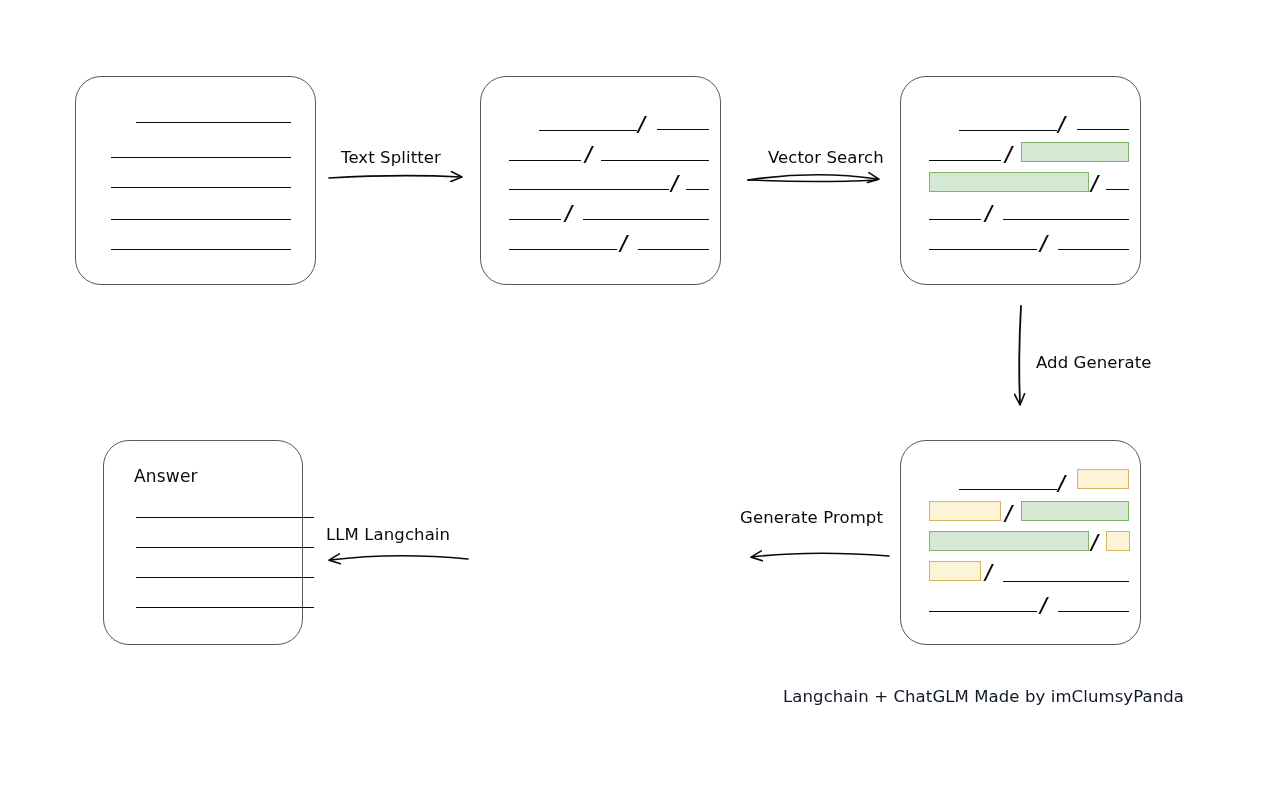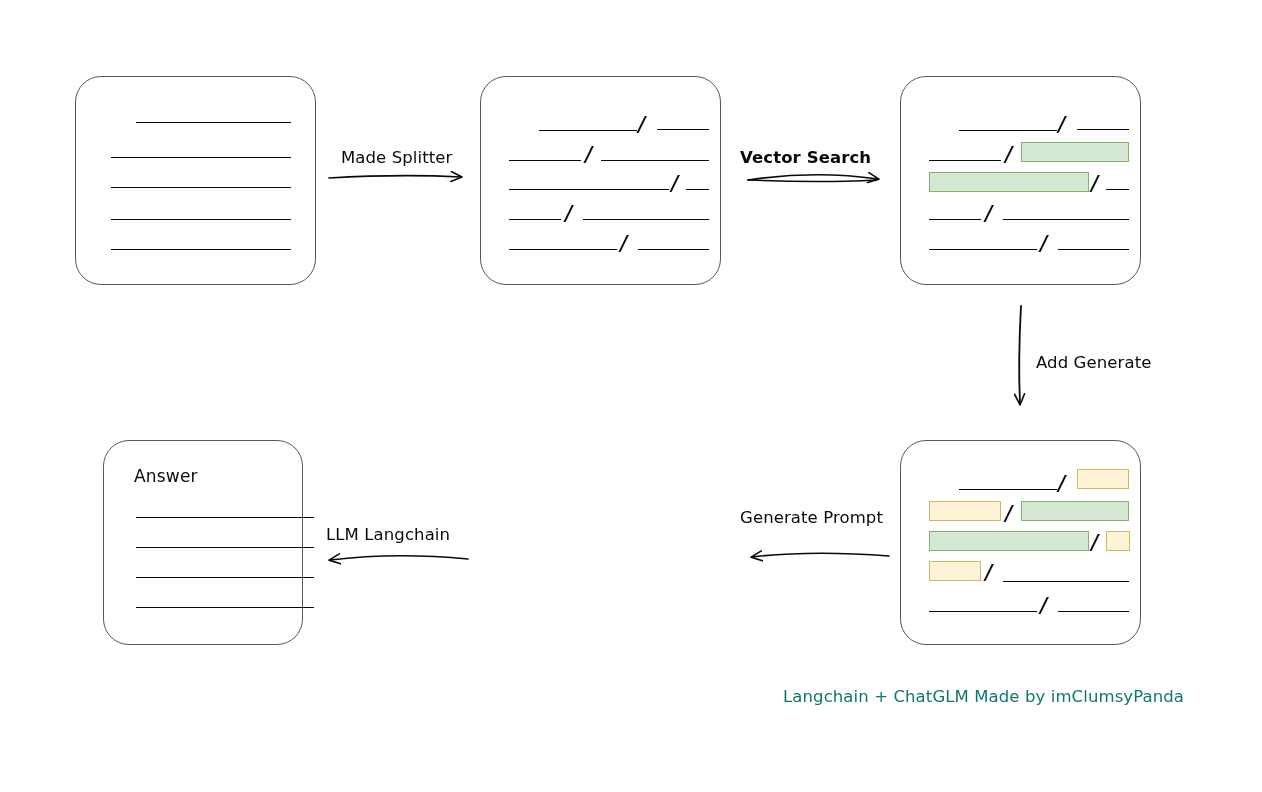--- a/index.html
+++ b/index.html
@@ -65,21 +65,21 @@
     font-weight: 500;
     color: #090909;
     white-space: nowrap;
     letter-spacing: 0.1px;
   }
   .footer-note {
     position: absolute;
     font-family: "DejaVu Sans", sans-serif;
     font-size: 16.5px;
     font-weight: 500;
-    color: #0f766e;
+    color: #0f172a;
     white-space: nowrap;
     letter-spacing: 0.1px;
   }
   svg.arrow-layer {
     position: absolute;
     left: 0;
     top: 0;
     width: 1262px;
     height: 792px;
     pointer-events: none;
@@ -118,22 +118,22 @@
 
     <g>
       <path d="M889,556 Q812,550 752,557" fill="none" stroke="#0a0a0a" stroke-width="1.7" stroke-linecap="round" marker-end="url(#ah-left)"></path>
     </g>
 
     <g>
       <path d="M468,559 Q395,552 330,560" fill="none" stroke="#0a0a0a" stroke-width="1.7" stroke-linecap="round" marker-end="url(#ah-left)"></path>
     </g>
   </svg>
 
-  <div class="edge-label" style="left:341px; top:148px;">Made Splitter</div>
-  <div class="edge-label" style="left:740px; top:148px;font-weight:bold;">Vector Search</div>
+  <div class="edge-label" style="left:341px; top:148px;">Text Splitter</div>
+  <div class="edge-label" style="left:768px; top:148px;">Vector Search</div>
   <div class="edge-label" style="left:1036px; top:353px;">Add Generate</div>
   <div class="edge-label" style="left:740px; top:508px;">Generate Prompt</div>
   <div class="edge-label" style="left:326px; top:525px;">LLM Langchain</div>
 
   <div class="doc-box" style="left:75px; top:76px; width:241px; height:209px;">
     <div class="seg" style="left:60px;  top:45px;  width:155px;"></div>
     <div class="seg" style="left:35px;  top:80px;  width:180px;"></div>
     <div class="seg" style="left:35px;  top:110px; width:180px;"></div>
     <div class="seg" style="left:35px;  top:142px; width:180px;"></div>
     <div class="seg" style="left:35px;  top:172px; width:180px;"></div>

